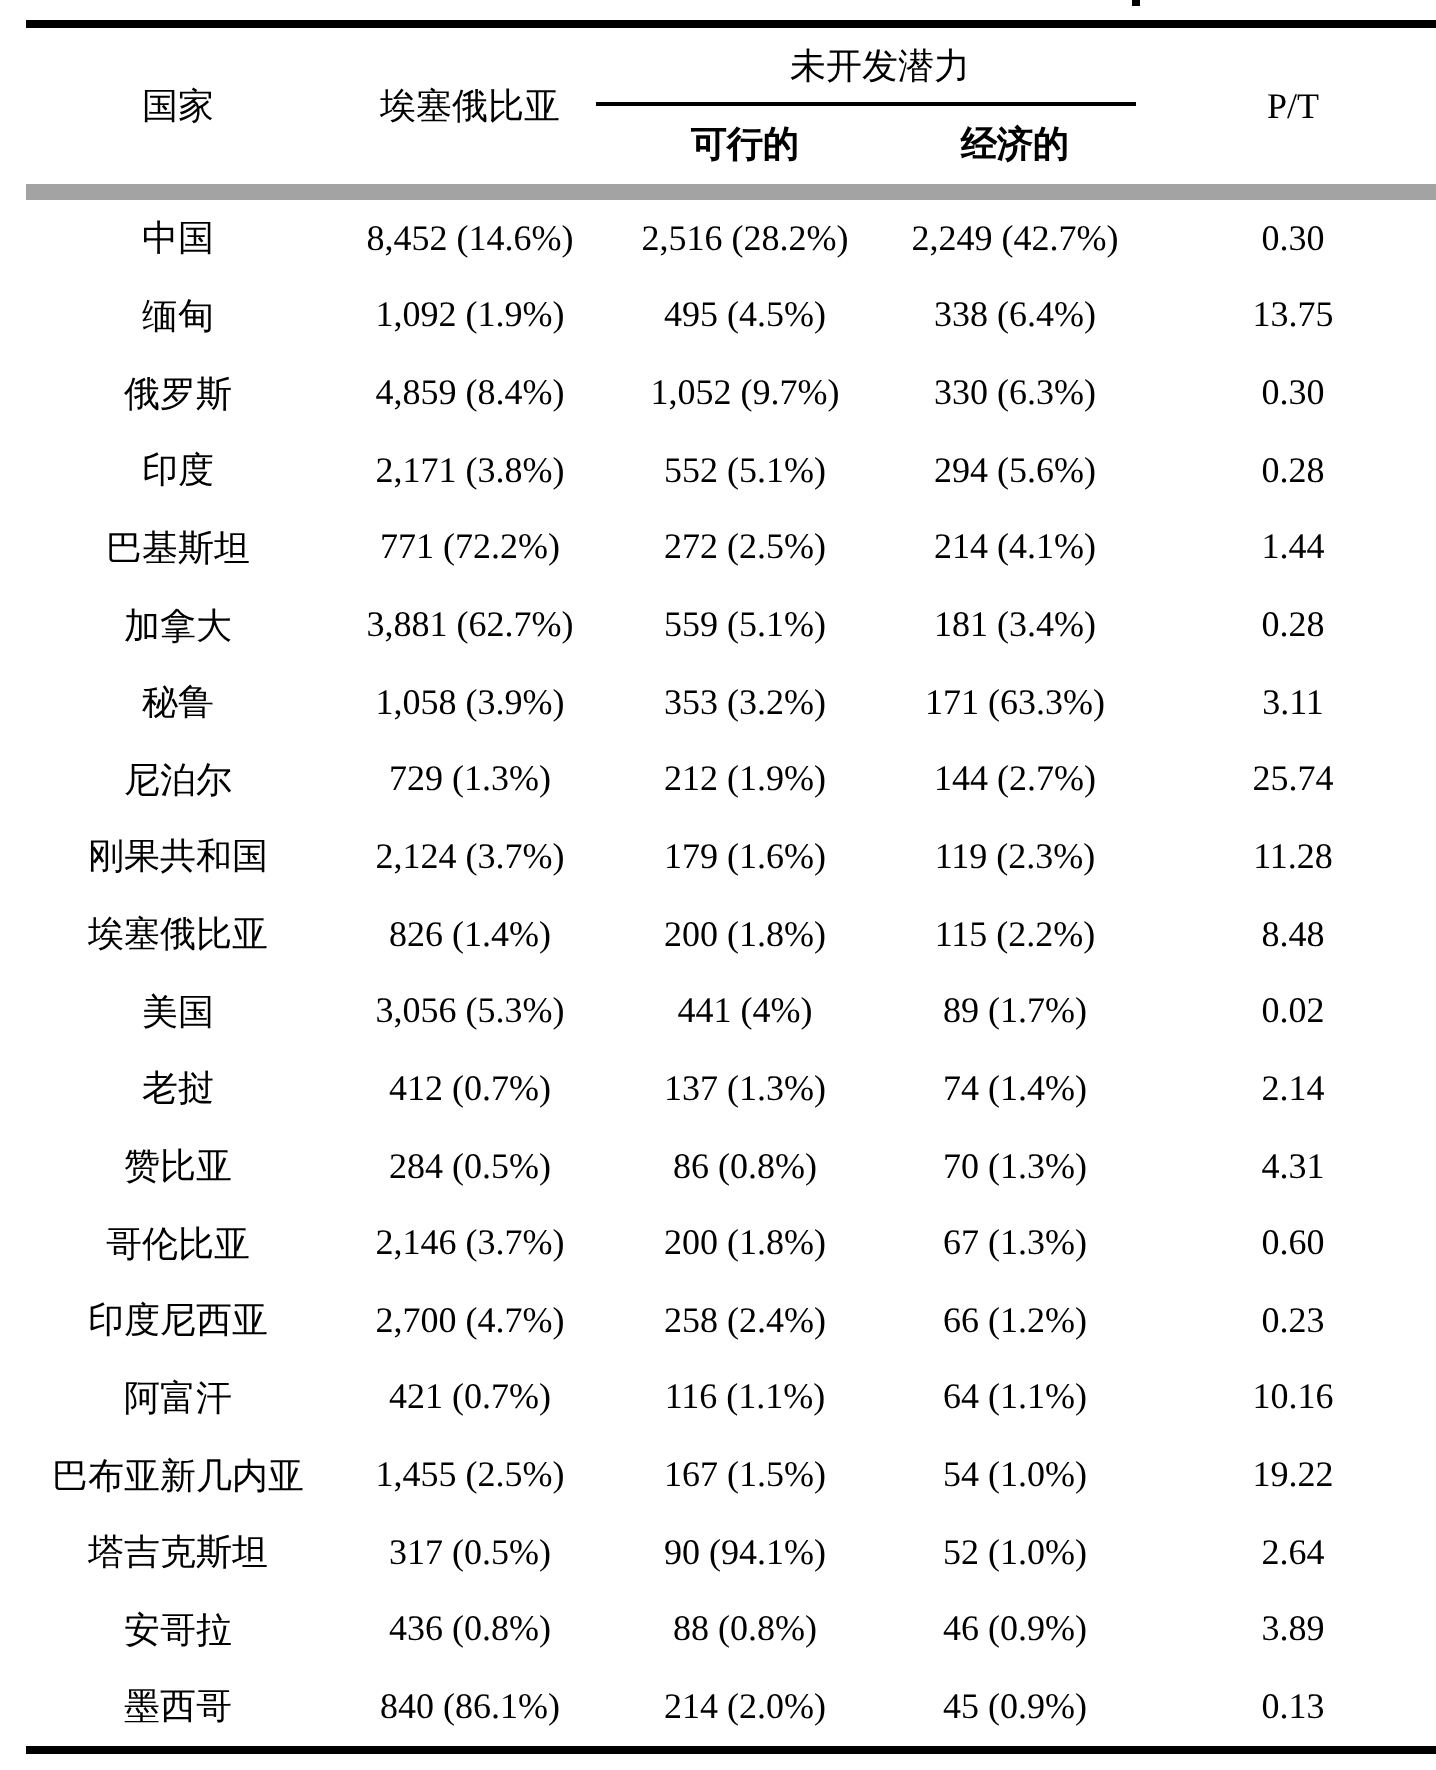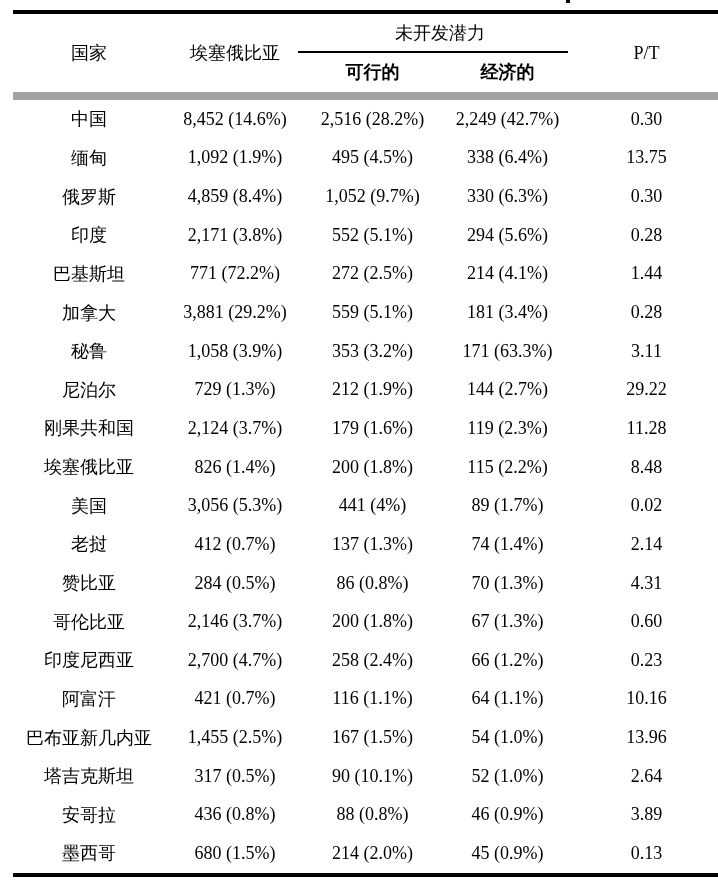--- a/index.html
+++ b/index.html
@@ -114,38 +114,38 @@
     </tr>
         <tr>
       <td>巴基斯坦</td>
       <td>771 (72.2%)</td>
       <td>272 (2.5%)</td>
       <td>214 (4.1%)</td>
       <td>1.44</td>
     </tr>
         <tr>
       <td>加拿大</td>
-      <td>3,881 (29.2%)</td>
+      <td>3,881 (62.7%)</td>
       <td>559 (5.1%)</td>
       <td>181 (3.4%)</td>
       <td>0.28</td>
     </tr>
         <tr>
       <td>秘鲁</td>
       <td>1,058 (3.9%)</td>
       <td>353 (3.2%)</td>
       <td>171 (63.3%)</td>
       <td>3.11</td>
     </tr>
         <tr>
       <td>尼泊尔</td>
       <td>729 (1.3%)</td>
       <td>212 (1.9%)</td>
       <td>144 (2.7%)</td>
-      <td>29.22</td>
+      <td>25.74</td>
     </tr>
         <tr>
       <td>刚果共和国</td>
       <td>2,124 (3.7%)</td>
       <td>179 (1.6%)</td>
       <td>119 (2.3%)</td>
       <td>11.28</td>
     </tr>
         <tr>
       <td>埃塞俄比亚</td>
@@ -194,39 +194,39 @@
       <td>421 (0.7%)</td>
       <td>116 (1.1%)</td>
       <td>64 (1.1%)</td>
       <td>10.16</td>
     </tr>
         <tr>
       <td>巴布亚新几内亚</td>
       <td>1,455 (2.5%)</td>
       <td>167 (1.5%)</td>
       <td>54 (1.0%)</td>
-      <td>13.96</td>
+      <td>19.22</td>
     </tr>
         <tr>
       <td>塔吉克斯坦</td>
       <td>317 (0.5%)</td>
-      <td>90 (10.1%)</td>
+      <td>90 (94.1%)</td>
       <td>52 (1.0%)</td>
       <td>2.64</td>
     </tr>
         <tr>
       <td>安哥拉</td>
       <td>436 (0.8%)</td>
       <td>88 (0.8%)</td>
       <td>46 (0.9%)</td>
       <td>3.89</td>
     </tr>
         <tr>
       <td>墨西哥</td>
-      <td>680 (1.5%)</td>
+      <td>840 (86.1%)</td>
       <td>214 (2.0%)</td>
       <td>45 (0.9%)</td>
       <td>0.13</td>
     </tr>
       </tbody>
   </table>
 
 </div>
 
 </body></html>

